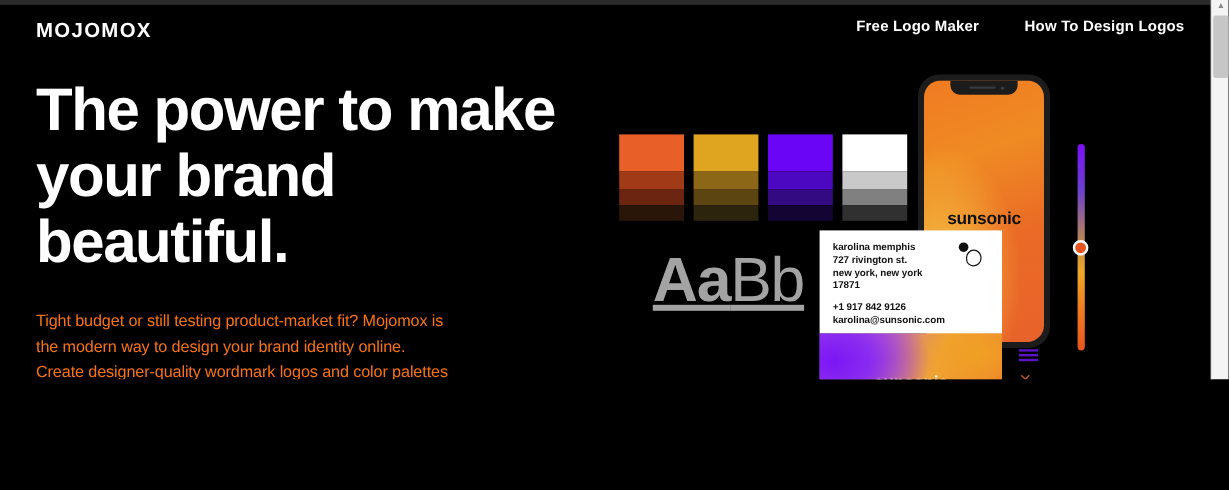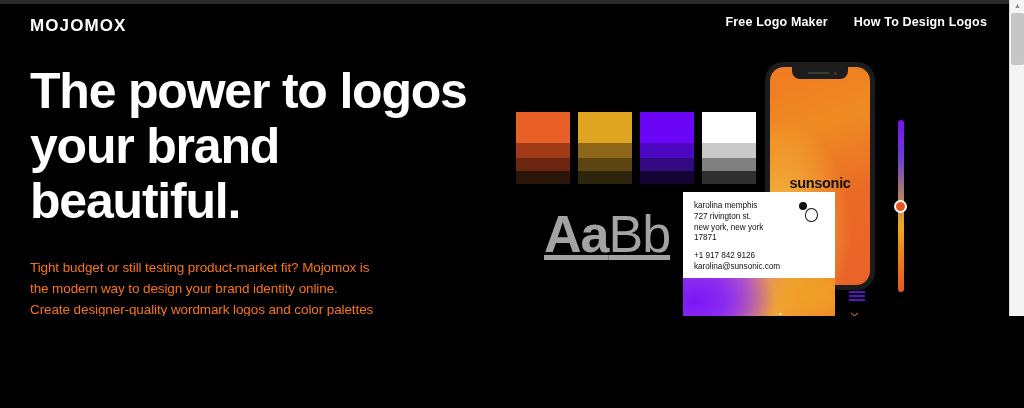--- a/index.html
+++ b/index.html
@@ -51,21 +51,21 @@
   }
   .logo {
     position: absolute; left: 30px; top: 16px;
     color: #fff;
     font-size: 17px;
     font-weight: bold;
     letter-spacing: 1.1px;
   }
   .nav {
     position: absolute; right: 22px; top: 15px;
-    display: flex; gap: 26px;
+    display: flex; gap: 38px;
   }
   .nav a {
     color: #ffffff;
     font-size: 12.5px;
     font-weight: bold;
     text-decoration: none;
     letter-spacing: .15px;
     white-space: nowrap;
   }
 
@@ -175,20 +175,21 @@
     left: 683px; top: 192px;
     width: 152px; height: 86px;
     background: #fff;
     padding: 9px 11px;
   }
   .card-white .lines {
     color: #111;
     font-size: 8.2px;
     line-height: 1.32;
     letter-spacing: -0.05px;
+    font-weight: bold;
   }
   .card-white .lines .gap { display:block; height: 7px; }
   .card-mark {
     position: absolute;
     right: 14px; top: 10px;
     width: 22px; height: 22px;
   }
   .card-mark .dot {
     position: absolute; left: 0; top: 0;
     width: 8px; height: 8px;
@@ -271,21 +272,21 @@
   <div class="top-edge"></div>
 
   <div class="header">
     <div class="logo">MOJOMOX</div>
     <div class="nav">
       <a href="#">Free Logo Maker</a>
       <a href="#">How To Design Logos</a>
     </div>
   </div>
 
-  <h1 class="headline">The power to logos your brand beautiful.</h1>
+  <h1 class="headline">The power to make your brand beautiful.</h1>
   <p class="body-copy">Tight budget or still testing product-market fit? Mojomox is the modern way to design your brand identity online. Create designer-quality wordmark logos and color palettes fast with customized details that fit your brand.</p>
 
   <div class="palettes">
     <div class="palette">
       <div class="band" style="background:#e85f27"></div>
       <div class="band" style="background:#a03a17"></div>
       <div class="band" style="background:#6b2510"></div>
       <div class="band" style="background:#2a1509"></div>
     </div>
     <div class="palette">

